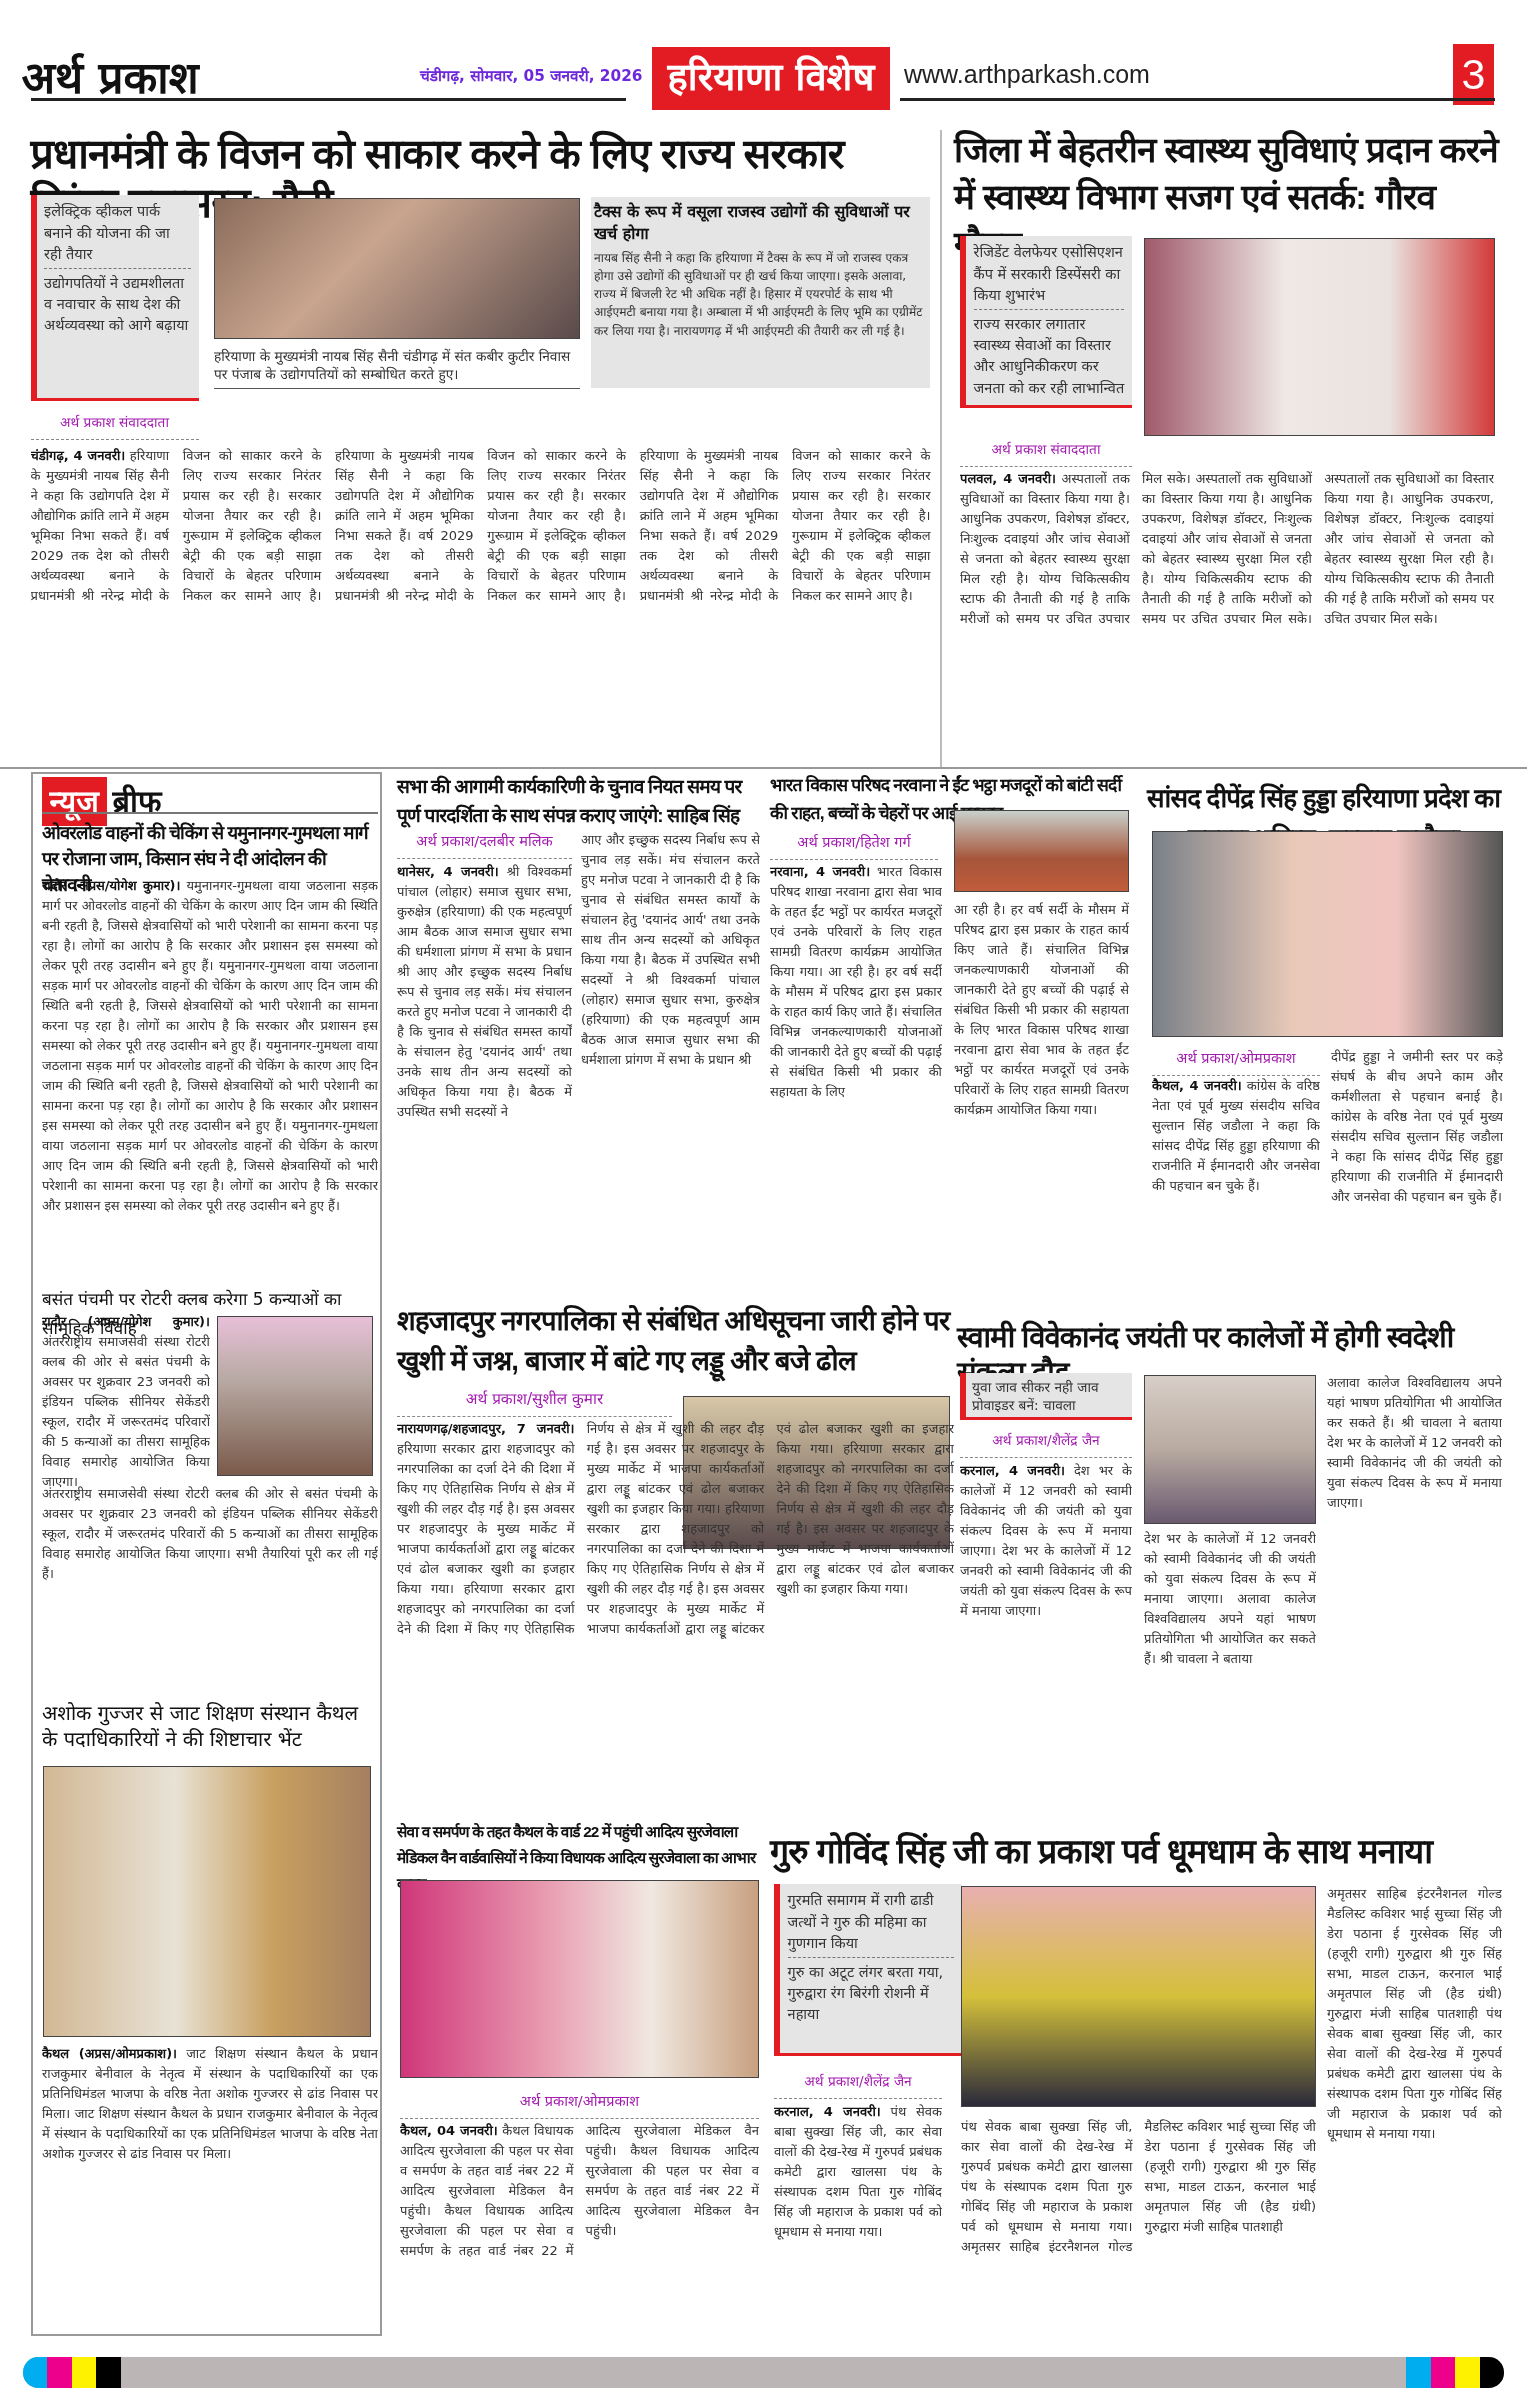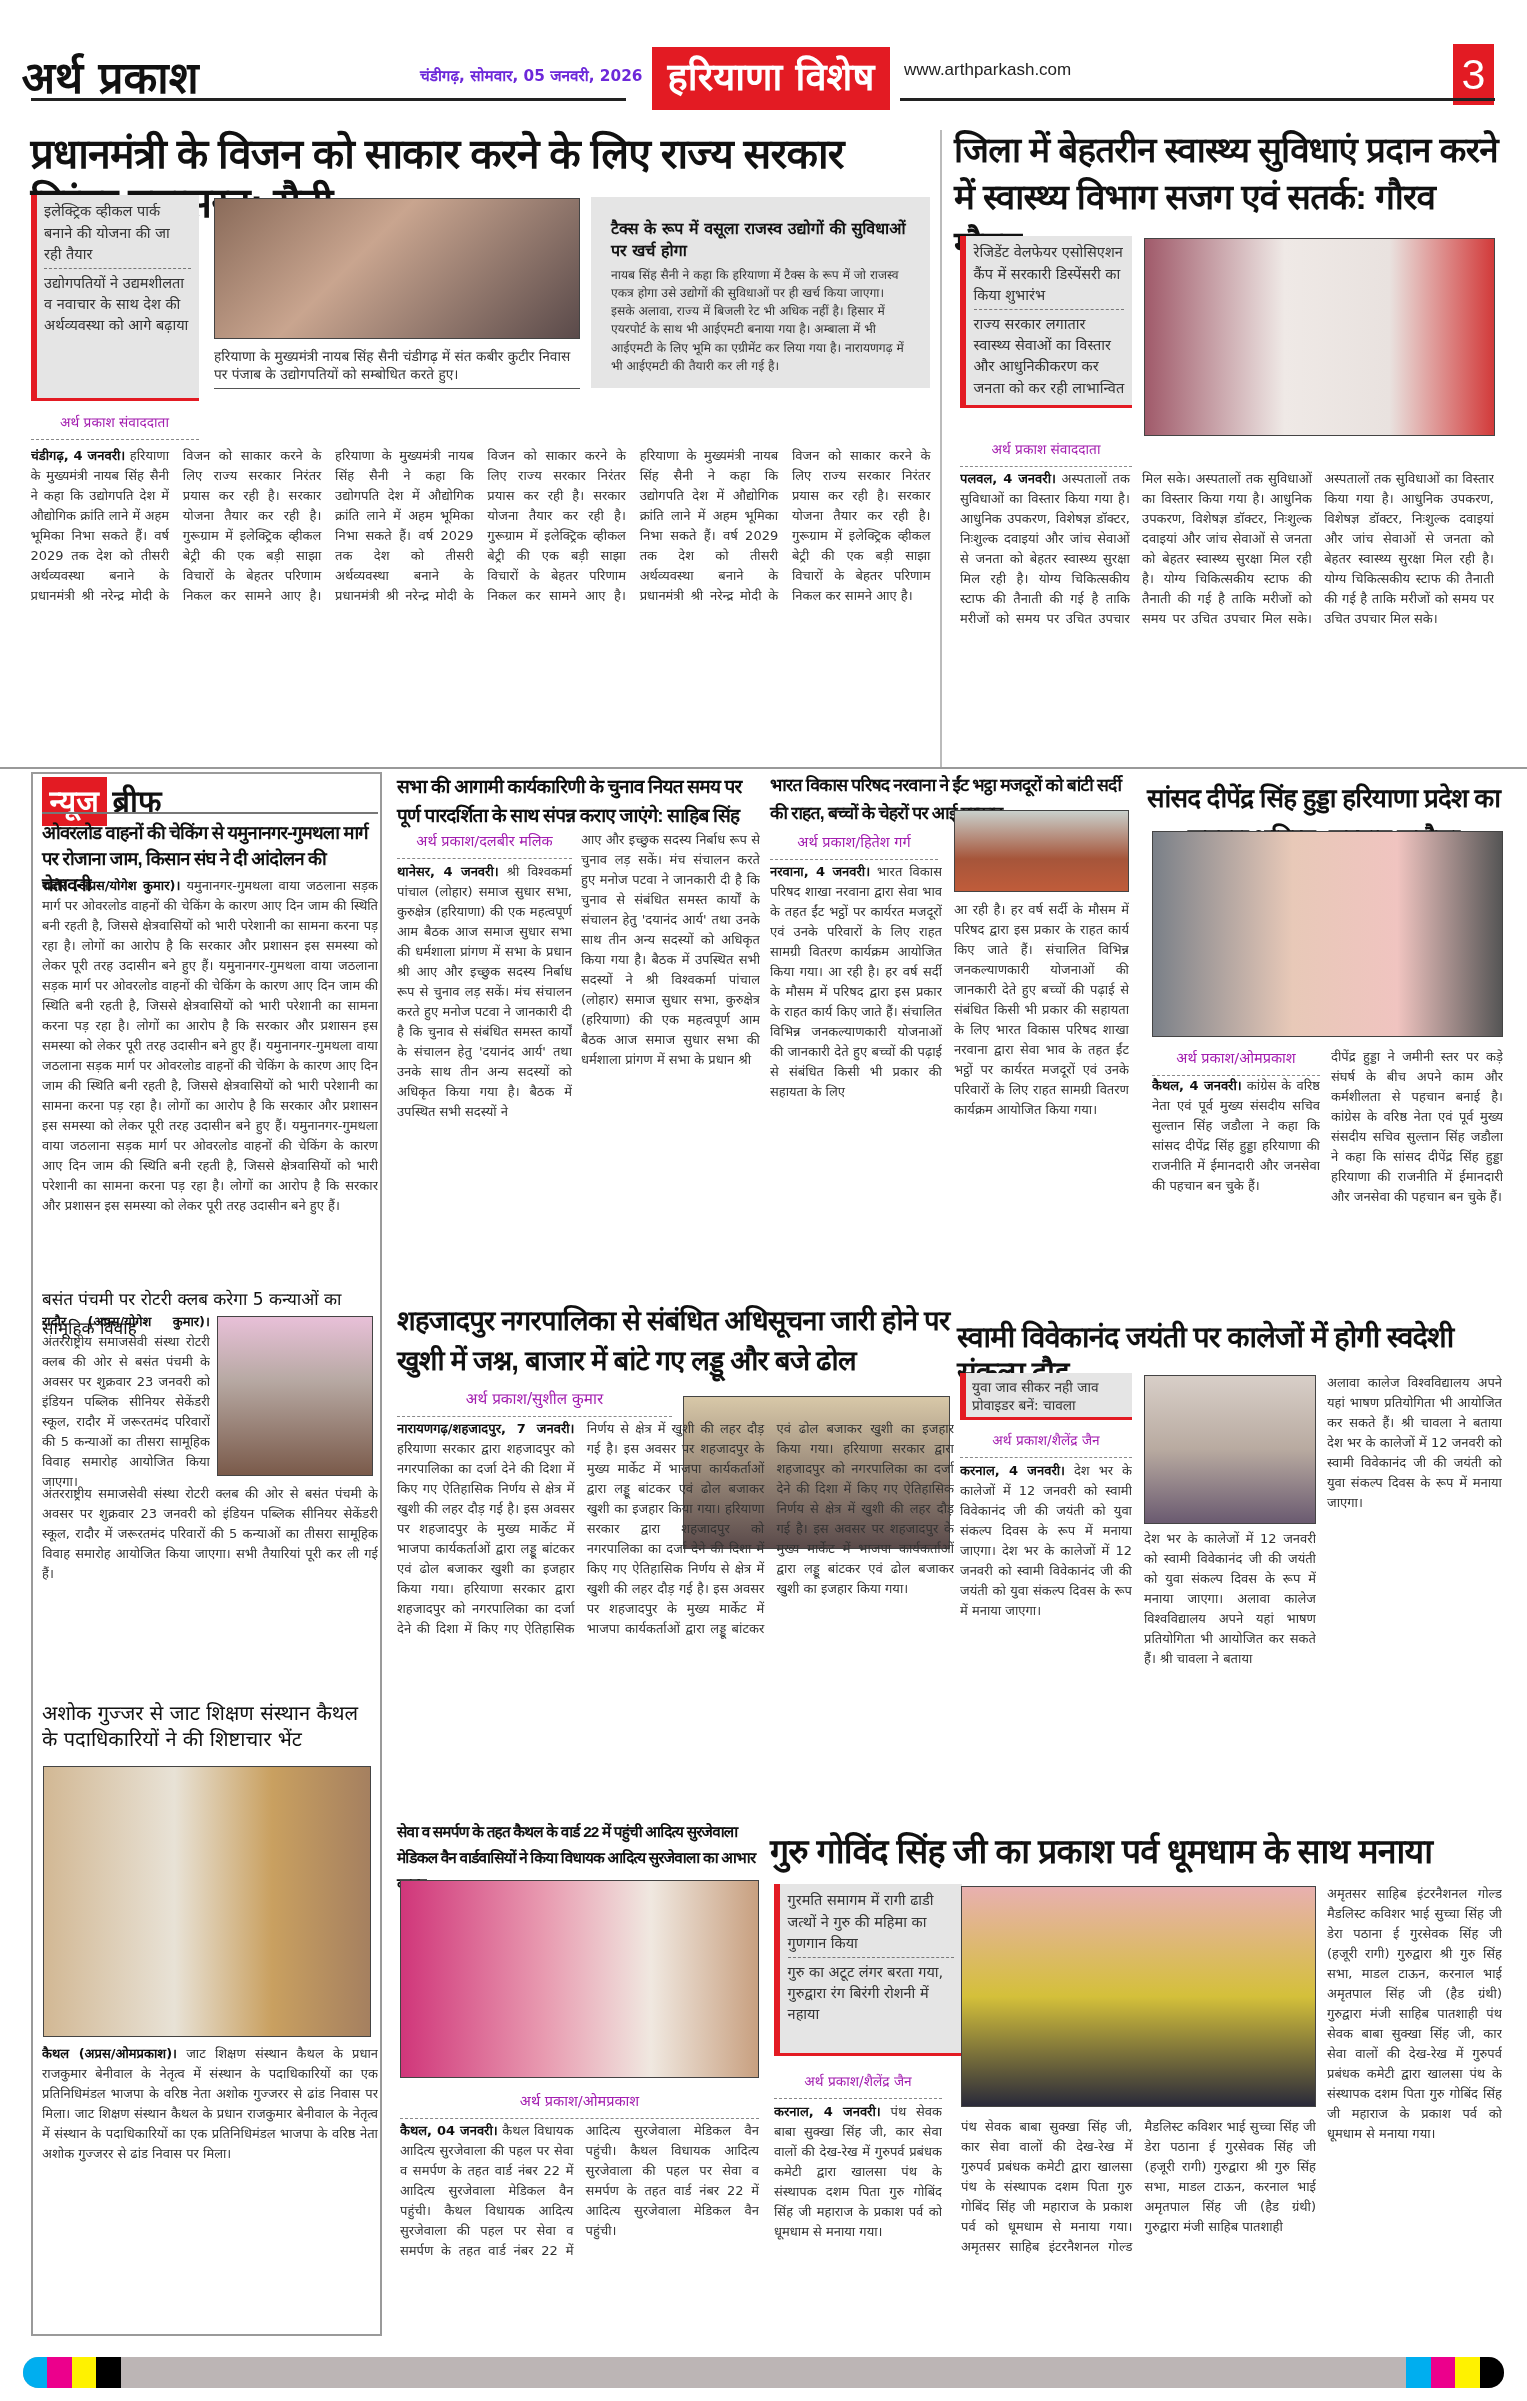--- a/index.html
+++ b/index.html
@@ -1,21 +1,21 @@
 <!DOCTYPE html>
 <html style="font-size:12.2px"><head>
 <meta charset="utf-8">
 <style>
 *{box-sizing:border-box;margin:0;padding:0}
 body{width:1527px;height:2401px;background:#fff;font-family:"DejaVu Sans",sans-serif;color:#222;position:relative;overflow:hidden}
 .abs{position:absolute}
 .mast-title{left:21.4px;top:46px;font-size:44px;font-weight:bold;color:#111;font-family:"DejaVu Serif",serif}
 .mast-date{left:420px;top:65px;font-size:15.3px;font-weight:bold;color:#6d28d9}
 .mast-section{left:652px;top:47px;width:238px;height:63px;background:#e31b23;color:#fff;font-size:38px;font-weight:bold;text-align:center;line-height:61px}
-.mast-url{left:904px;top:60px;font-size:17px;color:#222;font-family:"Liberation Sans",sans-serif}
+.mast-url{left:904px;top:60px;font-size:25px;color:#222;font-family:"Liberation Sans",sans-serif}
 .mast-page{left:1453px;top:44px;width:41px;height:61px;background:#e31b23;color:#fff;font-size:43px;text-align:center;line-height:61px;font-family:"Liberation Sans",sans-serif}
 .rule{height:3.1px;background:#222}
 .hl{font-weight:bold;color:#111;line-height:1.2;font-family:"Liberation Sans",sans-serif;letter-spacing:-0.8px}
 .body-text{font-size:13px;line-height:20px;color:#333;text-align:justify}
 .body-text b{color:#111}
 .hbox{background:#e5e5e5;border-left:6.1px solid #e31b23;border-bottom:3.1px solid #e31b23;padding:6.1px 7.6px;font-size:17px;line-height:26px;color:#333}
 .hbox hr{border:none;border-top:0.8px dashed #777;margin:3.1px 0}
 .photo{background:linear-gradient(135deg,#8a6b5a,#c9a58f 40%,#5a4a4a);border:0.8px solid #444}
 .byline{font-size:17px;color:#a21caf;text-align:center;border-bottom:0.8px dashed #888;padding-bottom:7.6px}
 .caption{font-size:13.7px;color:#333;line-height:18.3px;border-bottom:1.5px solid #555;padding-bottom:4.6px}
@@ -40,21 +40,21 @@
 
 <div class="abs hl" style="left:30.5px;top:130px;width:900px;font-size:41px">प्रधानमंत्री के विजन को साकार करने के लिए राज्य सरकार निरंतर प्रयासरत: सैनी</div>
 <div class="abs hbox" style="left:30.5px;top:195px;width:168px;height:206px;font-size:14.5px;line-height:21.4px">
   <div>इलेक्ट्रिक व्हीकल पार्क बनाने की योजना की जा रही तैयार</div>
   <hr>
   <div>उद्योगपतियों ने उद्यमशीलता व नवाचार के साथ देश की अर्थव्यवस्था को आगे बढ़ाया</div>
 </div>
 <div class="abs byline" style="left:30.5px;top:412px;width:168px;font-size:13.7px">अर्थ प्रकाश संवाददाता</div>
 <div class="abs photo" style="left:214px;top:198px;width:366px;height:141px"></div>
 <div class="abs caption" style="left:214px;top:347px;width:366px">हरियाणा के मुख्यमंत्री नायब सिंह सैनी चंडीगढ़ में संत कबीर कुटीर निवास पर पंजाब के उद्योगपतियों को सम्बोधित करते हुए।</div>
-<div class="abs" style="left:591px;top:197px;width:339px;height:191px;background:#e5e5e5;padding:20px">
+<div class="abs" style="left:591px;top:197px;width:339px;height:191px;background:#e5e5e5;padding:3px">
   <div style="font-size:16px;font-weight:bold;color:#111;margin-bottom:4.6px">टैक्स के रूप में वसूला राजस्व उद्योगों की सुविधाओं पर खर्च होगा</div>
   <div style="font-size:12.2px;line-height:18.3px;color:#333">नायब सिंह सैनी ने कहा कि हरियाणा में टैक्स के रूप में जो राजस्व एकत्र होगा उसे उद्योगों की सुविधाओं पर ही खर्च किया जाएगा। इसके अलावा, राज्य में बिजली रेट भी अधिक नहीं है। हिसार में एयरपोर्ट के साथ भी आईएमटी बनाया गया है। अम्बाला में भी आईएमटी के लिए भूमि का एग्रीमेंट कर लिया गया है। नारायणगढ़ में भी आईएमटी की तैयारी कर ली गई है।</div>
 </div>
 <div class="abs body-text" style="left:30.5px;top:446px;width:900px;column-count:6;column-gap:13.7px;height:313px;overflow:hidden">
   <b>चंडीगढ़, 4 जनवरी।</b>
   <span>हरियाणा के मुख्यमंत्री नायब सिंह सैनी ने कहा कि उद्योगपति देश में औद्योगिक क्रांति लाने में अहम भूमिका निभा सकते हैं। वर्ष 2029 तक देश को तीसरी अर्थव्यवस्था बनाने के प्रधानमंत्री श्री नरेन्द्र मोदी के विजन को साकार करने के लिए राज्य सरकार निरंतर प्रयास कर रही है। सरकार योजना तैयार कर रही है। गुरूग्राम में इलेक्ट्रिक व्हीकल बेट्री की एक बड़ी साझा विचारों के बेहतर परिणाम निकल कर सामने आए है।</span>
   <span>हरियाणा के मुख्यमंत्री नायब सिंह सैनी ने कहा कि उद्योगपति देश में औद्योगिक क्रांति लाने में अहम भूमिका निभा सकते हैं। वर्ष 2029 तक देश को तीसरी अर्थव्यवस्था बनाने के प्रधानमंत्री श्री नरेन्द्र मोदी के विजन को साकार करने के लिए राज्य सरकार निरंतर प्रयास कर रही है। सरकार योजना तैयार कर रही है। गुरूग्राम में इलेक्ट्रिक व्हीकल बेट्री की एक बड़ी साझा विचारों के बेहतर परिणाम निकल कर सामने आए है।</span>
   <span>हरियाणा के मुख्यमंत्री नायब सिंह सैनी ने कहा कि उद्योगपति देश में औद्योगिक क्रांति लाने में अहम भूमिका निभा सकते हैं। वर्ष 2029 तक देश को तीसरी अर्थव्यवस्था बनाने के प्रधानमंत्री श्री नरेन्द्र मोदी के विजन को साकार करने के लिए राज्य सरकार निरंतर प्रयास कर रही है। सरकार योजना तैयार कर रही है। गुरूग्राम में इलेक्ट्रिक व्हीकल बेट्री की एक बड़ी साझा विचारों के बेहतर परिणाम निकल कर सामने आए है।</span>
 </div>
 

